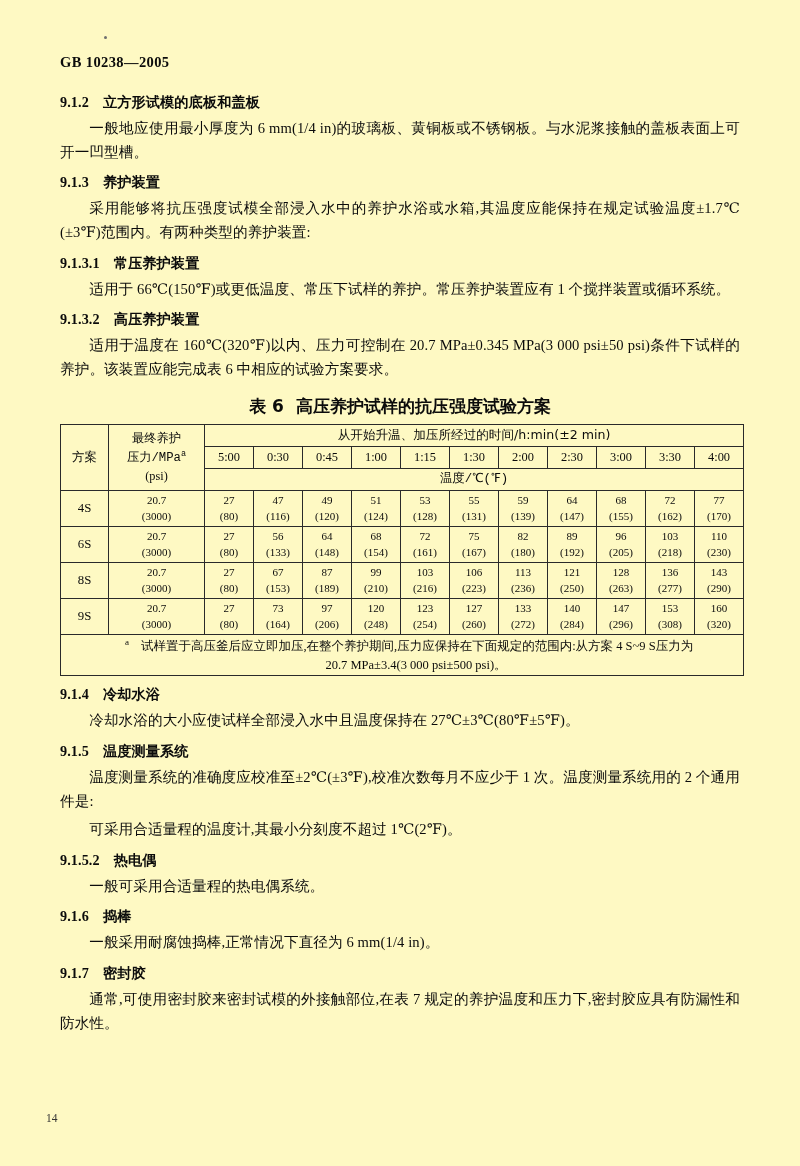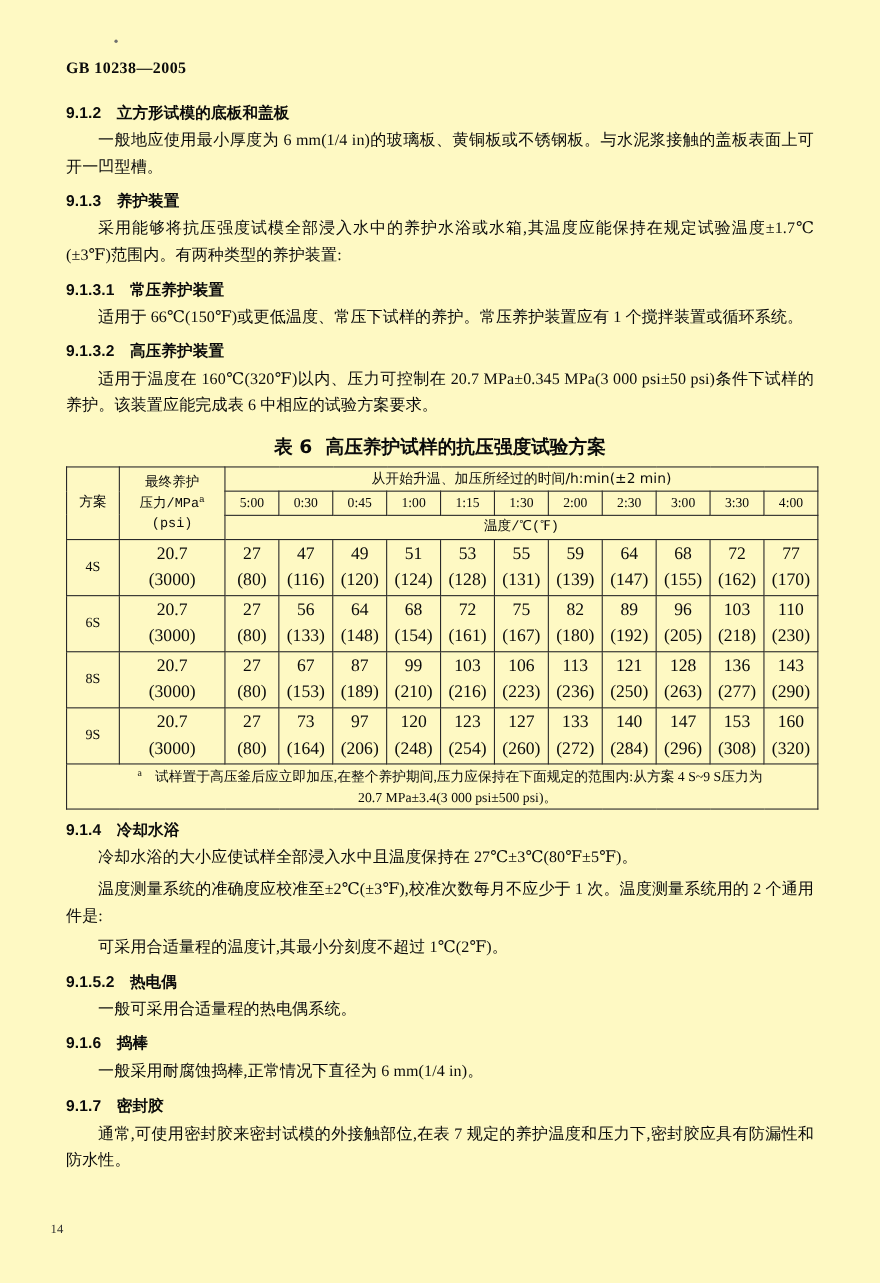--- a/index.html
+++ b/index.html
@@ -44,21 +44,21 @@
   .clause {
     font-family: "DejaVu Sans", "Liberation Sans", sans-serif;
     font-weight: bold;
     font-size: 14.2px;
     margin: 9px 0 5px 0;
     letter-spacing: 0.1px;
   }
   .clause .num {
     display: inline-block;
     margin-right: 14px;
-    font-family: Liberation Sans, sans-serif;
+    font-family: Liberation Serif, serif;
     text-align: center;
   }
   p.body {
     font-size: 14.6px;
     line-height: 1.62;
     margin: 0 0 5px 0;
     text-align: justify;
     text-indent: 2em;
     letter-spacing: 0.1px;
   }
@@ -81,41 +81,41 @@
   }
   table.t6 td, table.t6 th {
     border: 1px solid #2a2a2a;
     text-align: center;
     vertical-align: middle;
     font-weight: normal;
     padding: 1px 0;
     line-height: 1.5;
   }
   table.t6 .hd {
-    font-family: Liberation Mono, monospace;
+    font-family: Liberation Serif, serif;
     font-size: 12.4px;
   }
   table.t6 .hd-wide {
     font-family: "DejaVu Sans", "Liberation Sans", sans-serif;
     font-size: 12.6px;
   }
   table.t6 .time-h {
     font-family: "Liberation Serif", "DejaVu Serif", serif;
     font-size: 12.4px;
   }
   table.t6 .temp-lbl {
     font-family: Liberation Mono, monospace;
     font-size: 12.4px;
   }
   .mpa-cell { line-height: 1.42; font-size: 12.3px; }
   .mpa-cell .l1 { font-family: "DejaVu Sans","Liberation Sans",sans-serif; }
   .mpa-cell .l2 { font-family: Liberation Mono, monospace; }
-  .mpa-cell .l3 { font-family: Liberation Mono, monospace; text-align: center; }
+  .mpa-cell .l3 { font-family: Liberation Serif, serif; text-align: center; }
   sup.fn { font-size: 8.5px; vertical-align: super; }
-  .dcell { line-height: 1.58; font-size: 16px; }
+  .dcell { line-height: 1.58; font-size: 11px; }
   .dcell .hi { display:block; }
   .dcell .lo { display:block; }
   td.scheme { font-size: 12.8px; }
   td.note {
     text-align: left;
     font-size: 12.5px;
     line-height: 1.72;
     padding: 7px 10px 8px 10px;
   }
   td.note .mk {
@@ -428,20 +428,23 @@
           </td>
         </tr>
       </tbody>
     </table>
 
     <div class="clause">
       <span class="num">9.1.4</span><span>冷却水浴</span>
     </div>
     <p class="body">冷却水浴的大小应使试样全部浸入水中且温度保持在 27℃±3℃(80℉±5℉)。</p>
 
+    <div class="clause">
+      <span class="num">9.1.5</span><span>温度测量系统</span>
+    </div>
     <p class="body">温度测量系统的准确度应校准至±2℃(±3℉),校准次数每月不应少于 1 次。温度测量系统用的 2 个通用件是:</p>
 
     <p class="body">可采用合适量程的温度计,其最小分刻度不超过 1℃(2℉)。</p>
 
     <div class="clause">
       <span class="num">9.1.5.2</span><span>热电偶</span>
     </div>
     <p class="body">一般可采用合适量程的热电偶系统。</p>
 
     <div class="clause">

